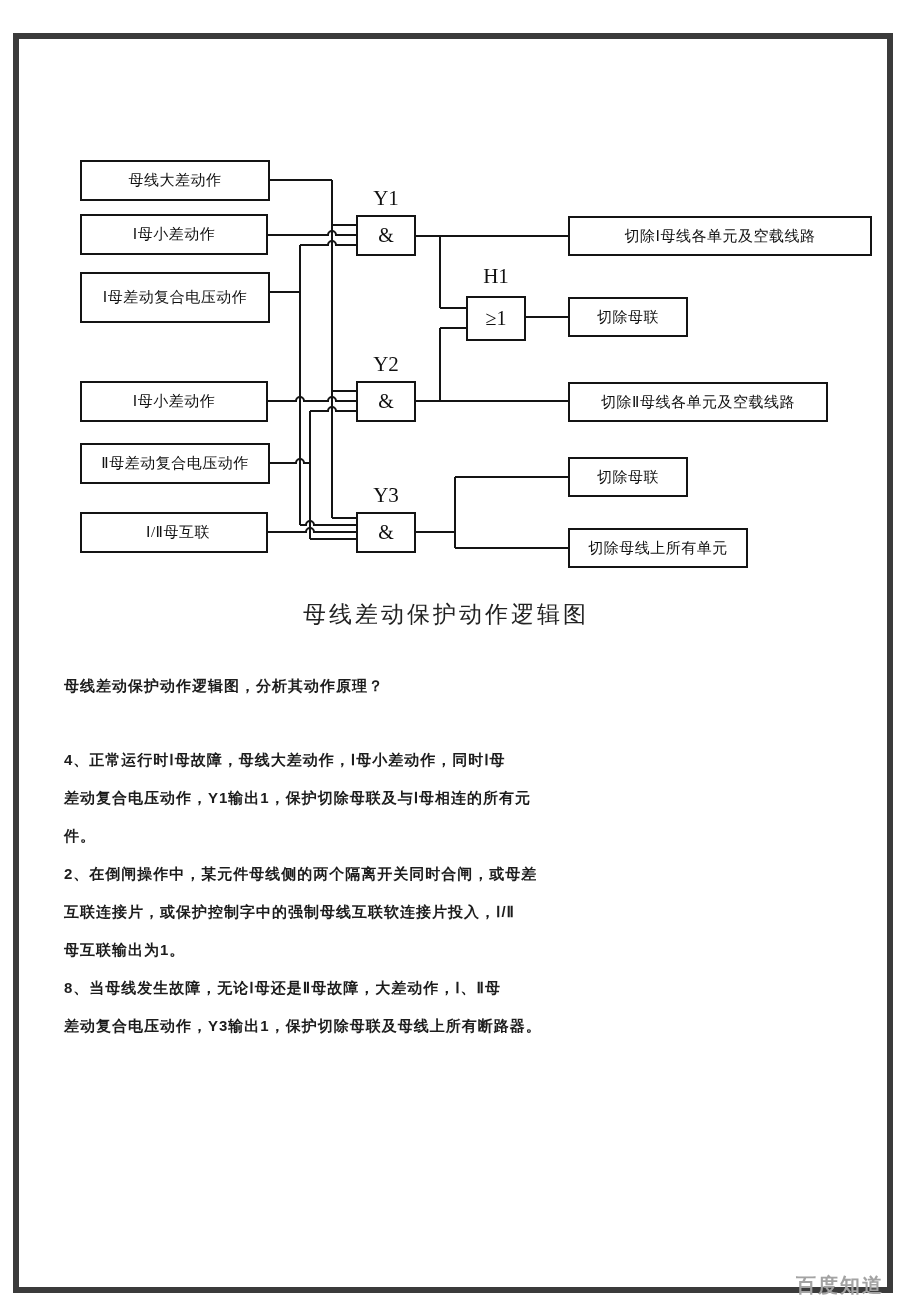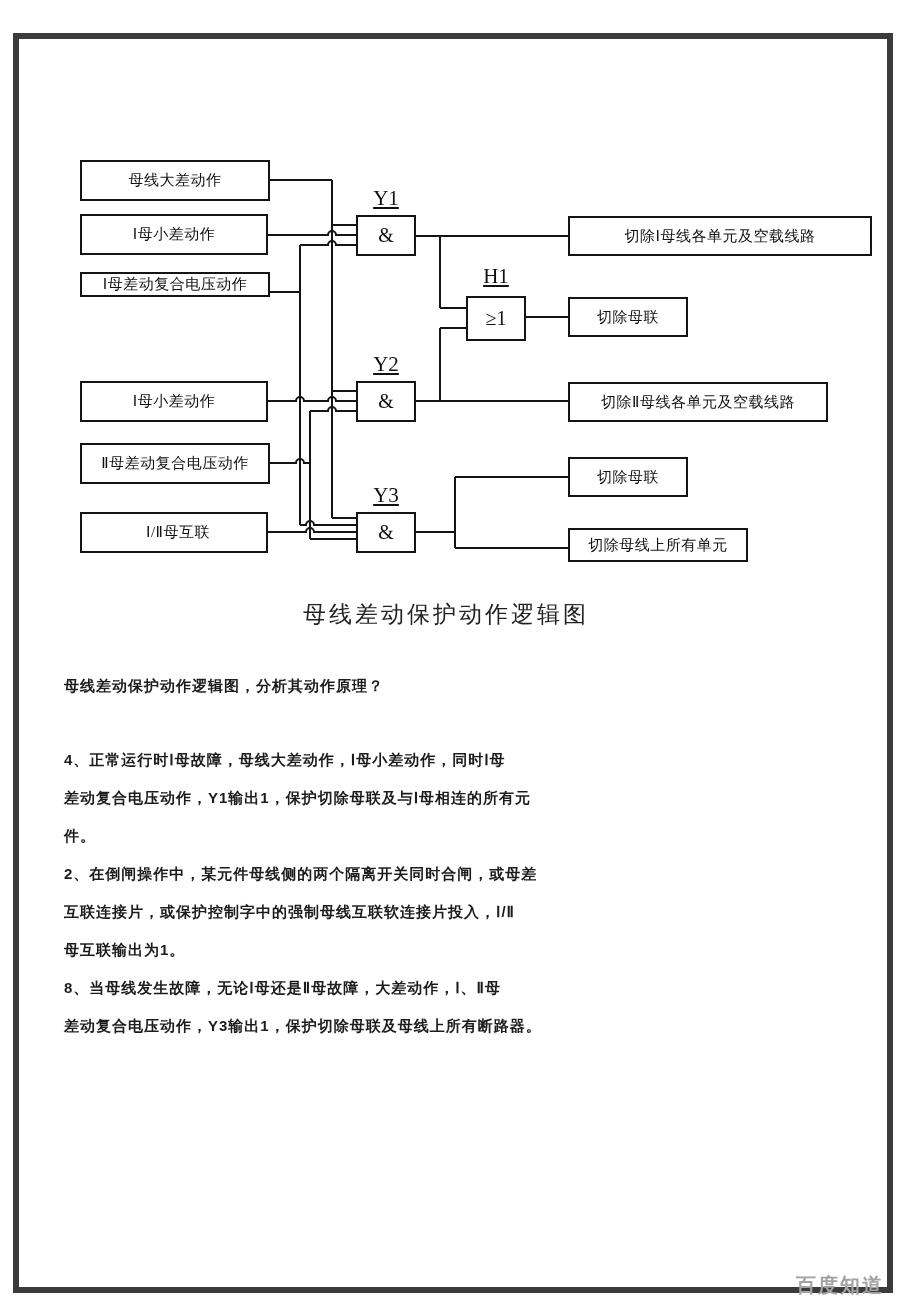--- a/index.html
+++ b/index.html
@@ -18,21 +18,21 @@
 
   .dbox {
     position:absolute; border:2px solid #141414; background:#ffffff;
     display:flex; align-items:center; justify-content:center;
     font-size:15px; letter-spacing:0.5px; white-space:nowrap;
     font-family:"Liberation Serif", serif;
   }
   .gate-box { font-size:20px; letter-spacing:0; }
   .gate-label {
     position:absolute; width:60px; text-align:center;
-    font-size:21px; font-family:"Liberation Serif", serif; color:#111;text-decoration:underline;
+    font-size:21px; font-family:"Liberation Serif", serif; color:#111;
   }
   .caption {
     position:absolute; left:0; top:599px; width:860px; text-align:center;
     font-size:23px; letter-spacing:3px; color:#222;
     font-family:"Liberation Serif", serif;
     padding-left:32px;
   }
   .body-text {
     position:absolute; left:64px; top:667px; width:792px;
     font-family:"Liberation Sans", sans-serif; font-weight:700;
@@ -80,42 +80,42 @@
       <path d="M526 317 H569"></path>
       <path d="M416 532 H455"></path>
       <path d="M455 477 V548"></path>
       <path d="M455 477 H569"></path>
       <path d="M455 548 H569"></path>
     </g>
   </svg>
 
   <div class="dbox" style="left:80px;top:160px;width:190px;height:41px;">母线大差动作</div>
   <div class="dbox" style="left:80px;top:214px;width:188px;height:41px;">Ⅰ母小差动作</div>
-  <div class="dbox" style="left:80px;top:272px;width:190px;height:25px;">Ⅰ母差动复合电压动作</div>
+  <div class="dbox" style="left:80px;top:272px;width:190px;height:51px;">Ⅰ母差动复合电压动作</div>
   <div class="dbox" style="left:80px;top:381px;width:188px;height:41px;">Ⅰ母小差动作</div>
   <div class="dbox" style="left:80px;top:443px;width:190px;height:41px;">Ⅱ母差动复合电压动作</div>
   <div class="dbox" style="left:80px;top:512px;width:188px;height:41px;padding-left:8px;">Ⅰ/Ⅱ母互联</div>
 
   <div class="gate-label" style="left:356px;top:186px;">Y1</div>
   <div class="dbox gate-box" style="left:356px;top:215px;width:60px;height:41px;">&amp;</div>
 
   <div class="gate-label" style="left:466px;top:264px;">H1</div>
   <div class="dbox gate-box" style="left:466px;top:296px;width:60px;height:45px;">≥1</div>
 
   <div class="gate-label" style="left:356px;top:352px;">Y2</div>
   <div class="dbox gate-box" style="left:356px;top:381px;width:60px;height:41px;">&amp;</div>
 
   <div class="gate-label" style="left:356px;top:483px;">Y3</div>
   <div class="dbox gate-box" style="left:356px;top:512px;width:60px;height:41px;">&amp;</div>
 
   <div class="dbox" style="left:568px;top:216px;width:304px;height:40px;">切除Ⅰ母线各单元及空载线路</div>
   <div class="dbox" style="left:568px;top:297px;width:120px;height:40px;">切除母联</div>
   <div class="dbox" style="left:568px;top:382px;width:260px;height:40px;">切除Ⅱ母线各单元及空载线路</div>
   <div class="dbox" style="left:568px;top:457px;width:120px;height:40px;">切除母联</div>
-  <div class="dbox" style="left:568px;top:528px;width:180px;height:34px;">切除母线上所有单元</div>
+  <div class="dbox" style="left:568px;top:528px;width:180px;height:40px;">切除母线上所有单元</div>
 
   <div class="caption">母线差动保护动作逻辑图</div>
 
   <div class="body-text">
     <p class="question">母线差动保护动作逻辑图，分析其动作原理？</p>
 
     <div class="para">
       <div class="line">4、正常运行时Ⅰ母故障，母线大差动作，Ⅰ母小差动作，同时Ⅰ母</div>
       <div class="line">差动复合电压动作，Y1输出1，保护切除母联及与Ⅰ母相连的所有元</div>
       <div class="line">件。</div>

